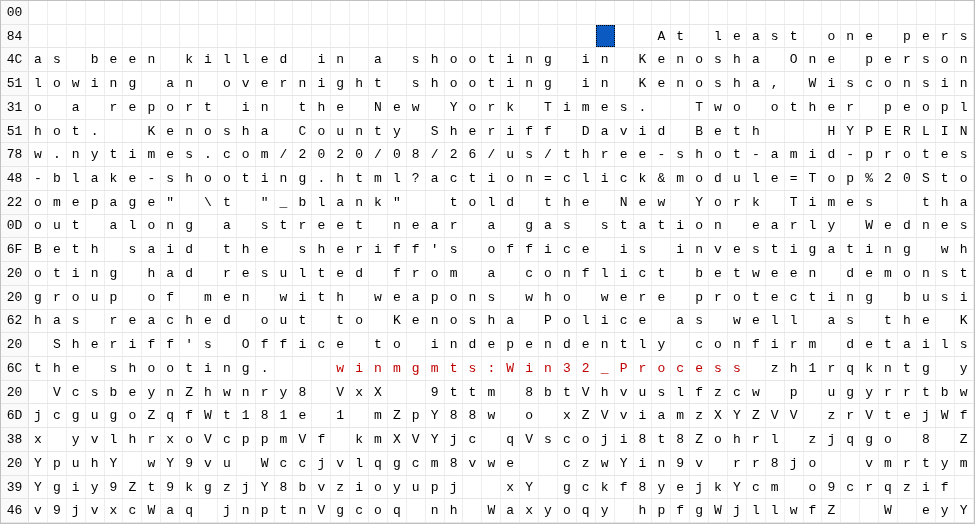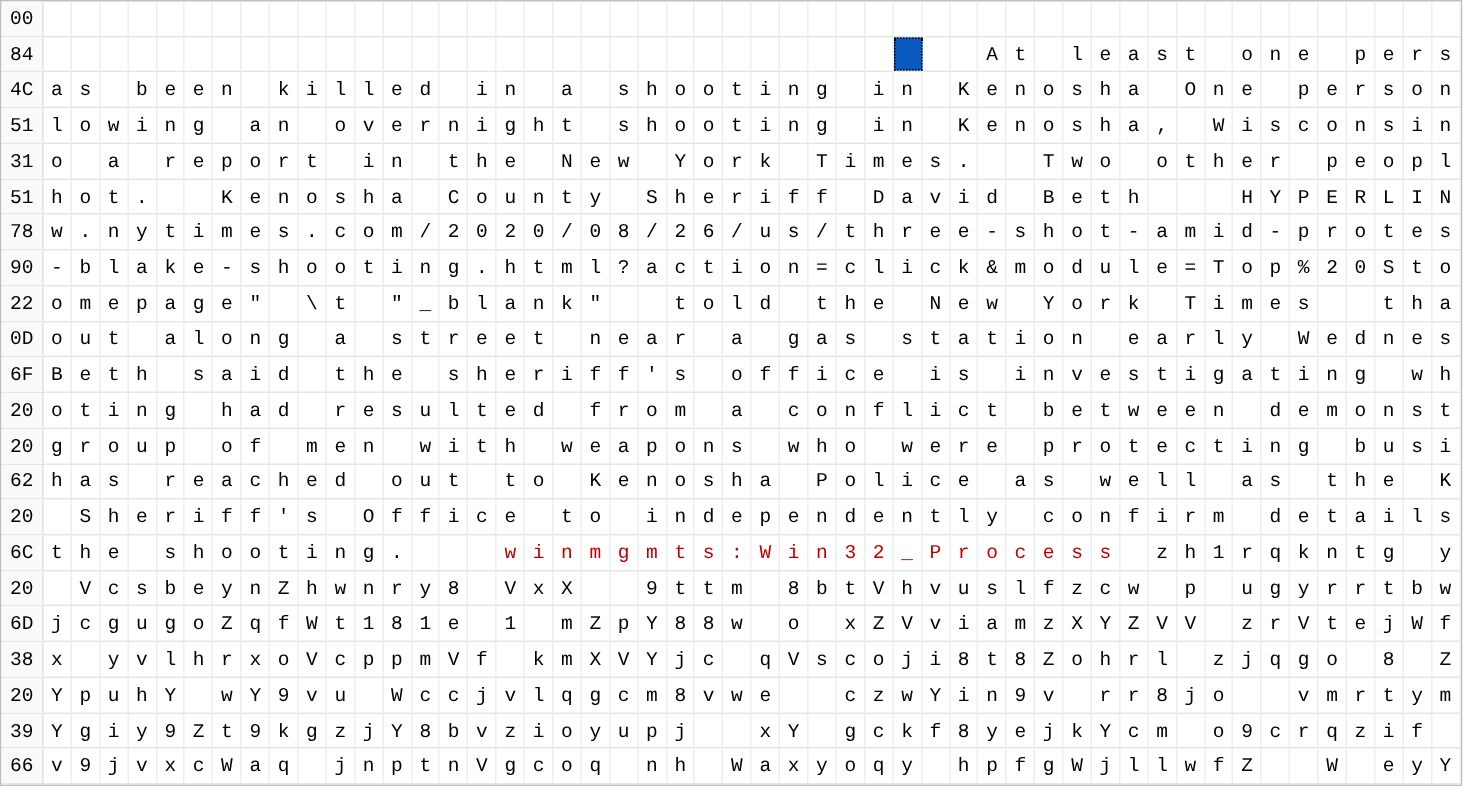--- a/index.html
+++ b/index.html
@@ -443,21 +443,21 @@
         <div class="cell">-</div>
         <div class="cell">p</div>
         <div class="cell">r</div>
         <div class="cell">o</div>
         <div class="cell">t</div>
         <div class="cell">e</div>
         <div class="cell">s</div>
       </div>
     </div>
     <div class="row">
-      <div class="row-label">90</div>
+      <div class="row-label">48</div>
       <div class="cells">
         <div class="cell">-</div>
         <div class="cell">b</div>
         <div class="cell">l</div>
         <div class="cell">a</div>
         <div class="cell">k</div>
         <div class="cell">e</div>
         <div class="cell">-</div>
         <div class="cell">s</div>
         <div class="cell">h</div>
@@ -1213,21 +1213,21 @@
         <div class="cell">c</div>
         <div class="cell">r</div>
         <div class="cell">q</div>
         <div class="cell">z</div>
         <div class="cell">i</div>
         <div class="cell">f</div>
         <div class="cell"> </div>
       </div>
     </div>
     <div class="row">
-      <div class="row-label">66</div>
+      <div class="row-label">46</div>
       <div class="cells">
         <div class="cell">v</div>
         <div class="cell">9</div>
         <div class="cell">j</div>
         <div class="cell">v</div>
         <div class="cell">x</div>
         <div class="cell">c</div>
         <div class="cell">W</div>
         <div class="cell">a</div>
         <div class="cell">q</div>

